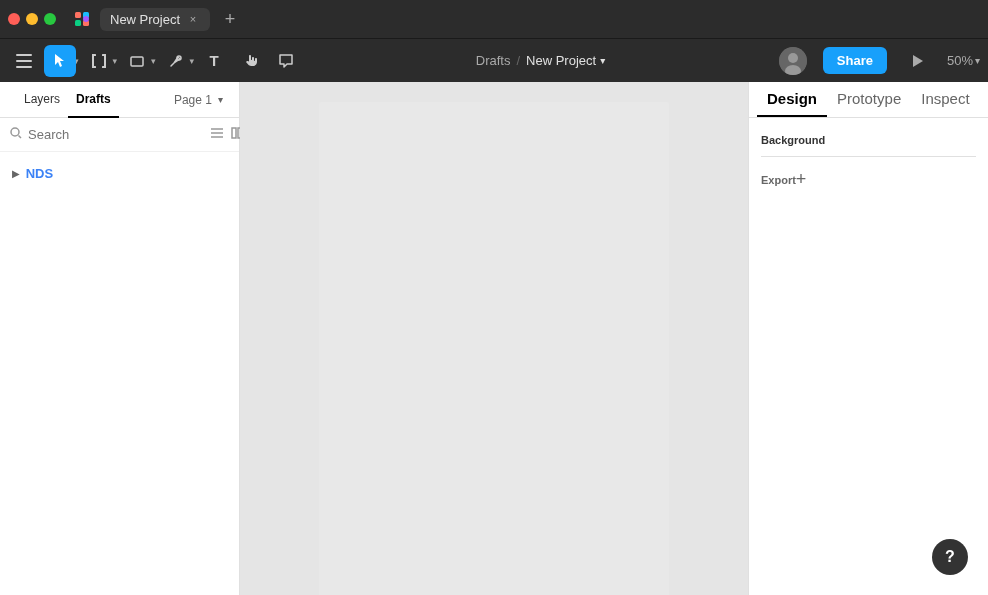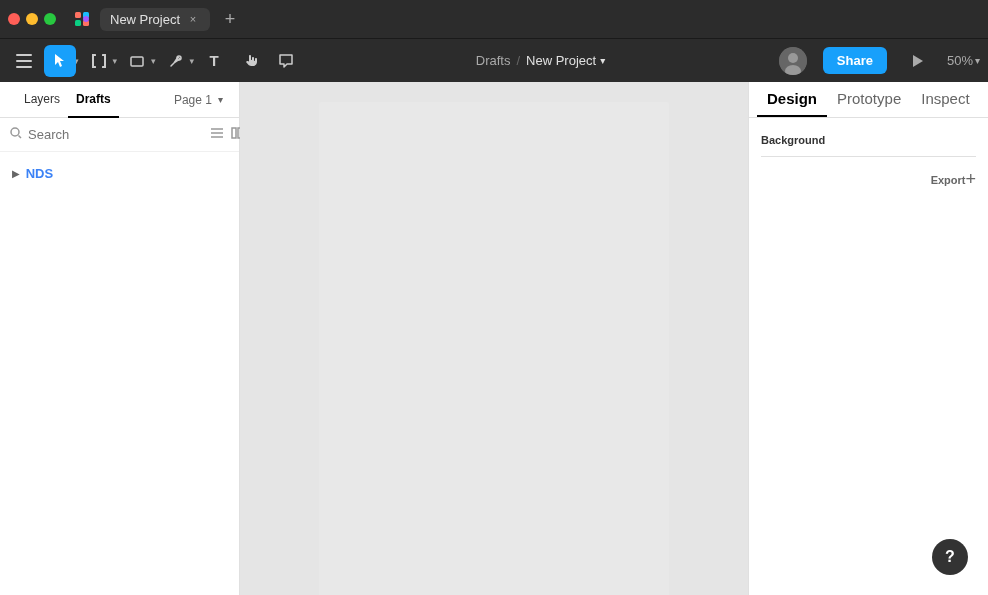--- a/index.html
+++ b/index.html
@@ -185,21 +185,21 @@
       display: flex; align-items: center; gap: 8px; margin-bottom: 16px;
     }
     .color-swatch {
       width: 22px; height: 22px; border-radius: 4px; border: 1px solid #ddd; background: #e5e5e5;
     }
     .color-hex { font-size: 12px; color: #333; flex: 1; }
     .color-opacity { font-size: 12px; color: #333; }
     .eye-icon { color: #999; font-size: 14px; cursor: pointer; }
 
     .export-row {
-      display: flex; align-items: center; justify-content: flex-end;
+      display: flex; align-items: center; justify-content: flex-start;
       margin-top: 8px;
     }
     .export-label { font-size: 11px; font-weight: 600; color: #666; }
     .export-add { color: #666; font-size: 18px; cursor: pointer; }
 
     .divider-h { height: 1px; background: #e0e0e0; margin: 0 0 12px 0; }
 
     
     #help-btn {
       position: absolute;

